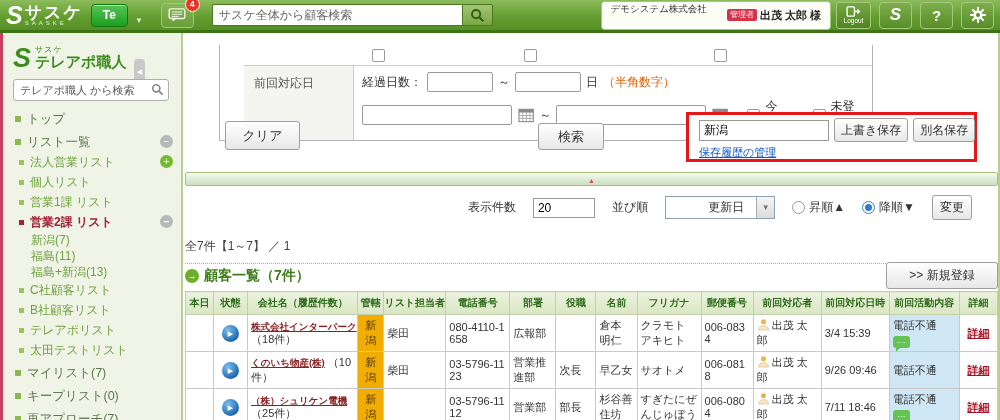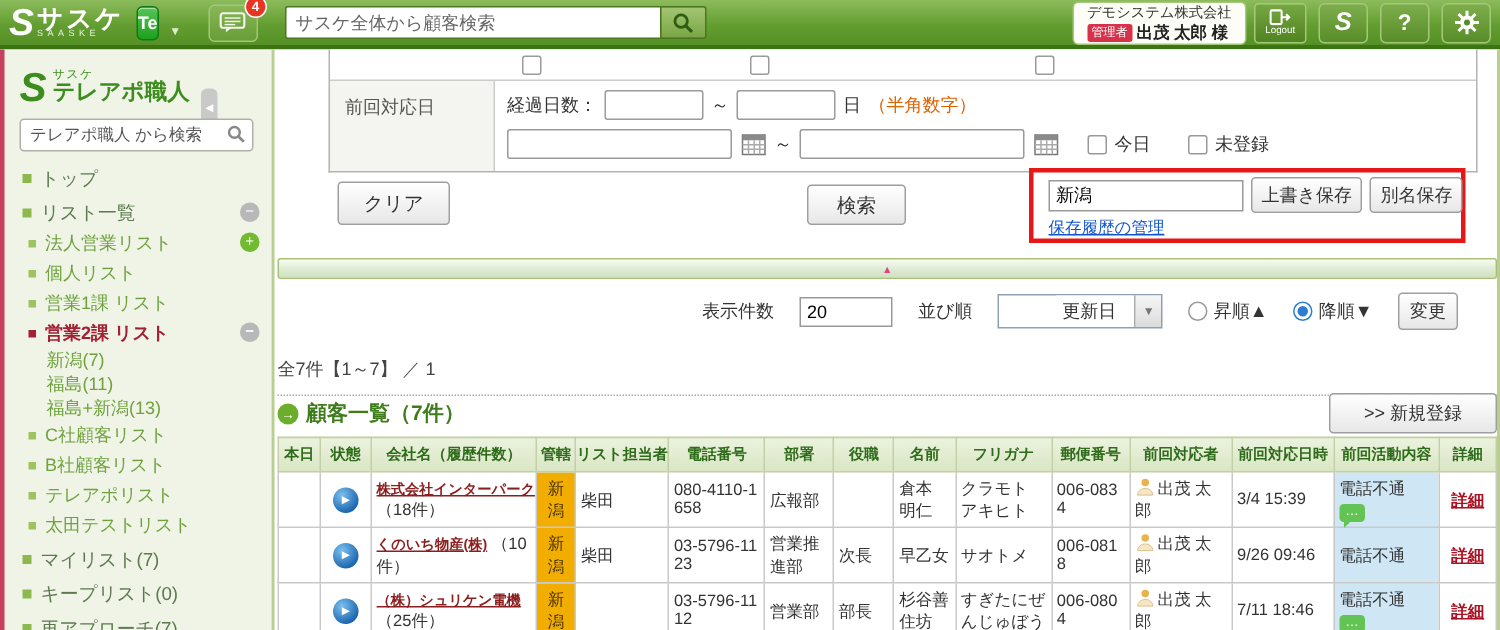--- a/index.html
+++ b/index.html
@@ -9,42 +9,42 @@
 
   
   .topbar { position:absolute; top:0; left:0; right:0; height:33px;
             background:linear-gradient(#8cbb5c,#649e31 55%,#559026);
             border-bottom:3px solid #3c7313; display:flex; align-items:center;
             padding:0 6px; gap:6px; }
   .logo { display:flex; align-items:center; color:#fff; margin-right:2px; }
   .logo-s { font-size:25px; font-weight:bold; font-style:italic; line-height:22px; margin-right:2px; }
   .logo-text { font-size:17px; font-weight:bold; letter-spacing:2px; line-height:15px; }
   .logo-sub { font-size:6px; letter-spacing:3px; opacity:.85; }
-  .te-btn { width:15px; height:23px; border-radius:4px; border:1px solid #0f7a0f;
+  .te-btn { width:37px; height:23px; border-radius:4px; border:1px solid #0f7a0f;
             background:linear-gradient(#55c555,#1da01d); color:#fff; font-weight:bold;
             font-size:12px; display:flex; align-items:center; justify-content:center;
             box-shadow:inset 0 1px rgba(255,255,255,.5); cursor:pointer; }
   .te-caret { color:#dfeccb; font-size:8px; margin:10px 0 0 1px; cursor:pointer; }
   .chat-btn { position:relative; width:33px; height:25px; border-radius:4px; margin-left:12px;
               background:linear-gradient(#88b758,#689d38); border:1px solid #a3c877;
               display:flex; align-items:center; justify-content:center; cursor:pointer; }
   .badge { position:absolute; top:-7px; right:-7px; min-width:15px; height:15px; padding:0 2px;
            border-radius:8px; background:#e93323; color:#fff; font-size:9px; font-weight:bold;
            display:flex; align-items:center; justify-content:center; border:1px solid #fff; }
   .hsearch { display:flex; margin-left:12px; }
   .hsearch input { width:250px; height:22px; border:1px solid #4a771f; border-right:none;
                    border-radius:2px 0 0 2px; padding:0 6px; font-size:12px; color:#444; outline:none; }
   .hsearch input::placeholder { color:#666; }
   .hsearch button { width:31px; height:22px; border:1px solid #4a771f; border-radius:0 2px 2px 0;
                     background:linear-gradient(#a2c673,#7aa645); color:#2e5c10;
                     display:flex; align-items:center; justify-content:center; cursor:pointer; }
   .spacer { flex:1; }
   .userbox { background:#fcfdf6; border-radius:3px; padding:1px 9px; height:27px;
-             display:flex; flex-direction:column; justify-content:space-between;
-             box-shadow:0 0 0 1px #a3c877; }
+             display:flex; flex-direction:row; justify-content:space-between;
+             box-shadow:0 0 0 1px #a3c877;gap:20px; }
   .company { font-size:9.5px; color:#333; text-align:center; line-height:11px; white-space:nowrap; }
   .urow { display:flex; align-items:center; gap:3px; line-height:12px; }
   .role-badge { background:#d6324a; color:#fff; font-size:8px; padding:0 3px; border-radius:2px; }
   .uname { font-size:11px; font-weight:bold; color:#222; white-space:nowrap; }
   .logout-btn { width:35px; height:27px; border-radius:3px; border:1px solid #a3c877;
                 background:linear-gradient(#76a742,#4f8420); color:#fff; cursor:pointer;
                 display:flex; flex-direction:column; align-items:center; justify-content:center; }
   .logout-btn .lg-txt { font-size:6.5px; line-height:7px; }
   .sq-btn { width:33px; height:27px; border-radius:4px; border:1px solid #a3c877;
             background:linear-gradient(#7ead4c,#578d29); color:#fff; font-weight:bold;
@@ -79,22 +79,22 @@
   .nav .active .bullet { background:#a32035; }
   .toggle { position:absolute; right:8px; top:50%; margin-top:-7px; width:13px; height:13px;
             border-radius:50%; color:#fff; font-size:10px; line-height:13px; text-align:center; cursor:pointer; }
   .toggle.minus { background:#b8b8b8; }
   .toggle.plus  { background:#72ba30; }
 
   
   .main { position:absolute; left:181px; top:33px; right:0; bottom:0; background:#fff;
           border-left:2px solid #b9cf92; border-right:2px solid #b9cf92; }
 
-  .form-panel { position:absolute; left:36px; top:0; width:766px;
-                border:1px solid #b3b3b3; border-top:none; background:#fff; }
+  .form-panel { position:absolute; left:36px; top:12px; width:654px;
+                border:1px solid #b3b3b3; border-top:none; background:#fff;padding-left:24px; }
   .clip-row { height:21px; border-bottom:1px solid #ccc; position:relative; overflow:hidden; }
   .clip-row .pcheck { position:absolute; top:4px; width:13px; height:13px;
                       border:1px solid #9a9a9a; border-radius:2px; background:#fff; }
   .form-row { display:flex; }
   .form-label { width:110px; flex:none; border-right:1px solid #ccc; background:#f4f4f0;
                 font-size:12px; color:#555; padding:9px 0 0 10px; }
   .form-content { flex:1; padding:6px 8px 8px; }
   .fline { display:flex; align-items:center; gap:5px; font-size:12px; color:#333; }
   .fline + .fline { margin-top:6px; }
   .inp { height:20px; border:1px solid #9a9a9a; border-radius:2px; font-size:12px; padding:0 4px; outline:none; }

